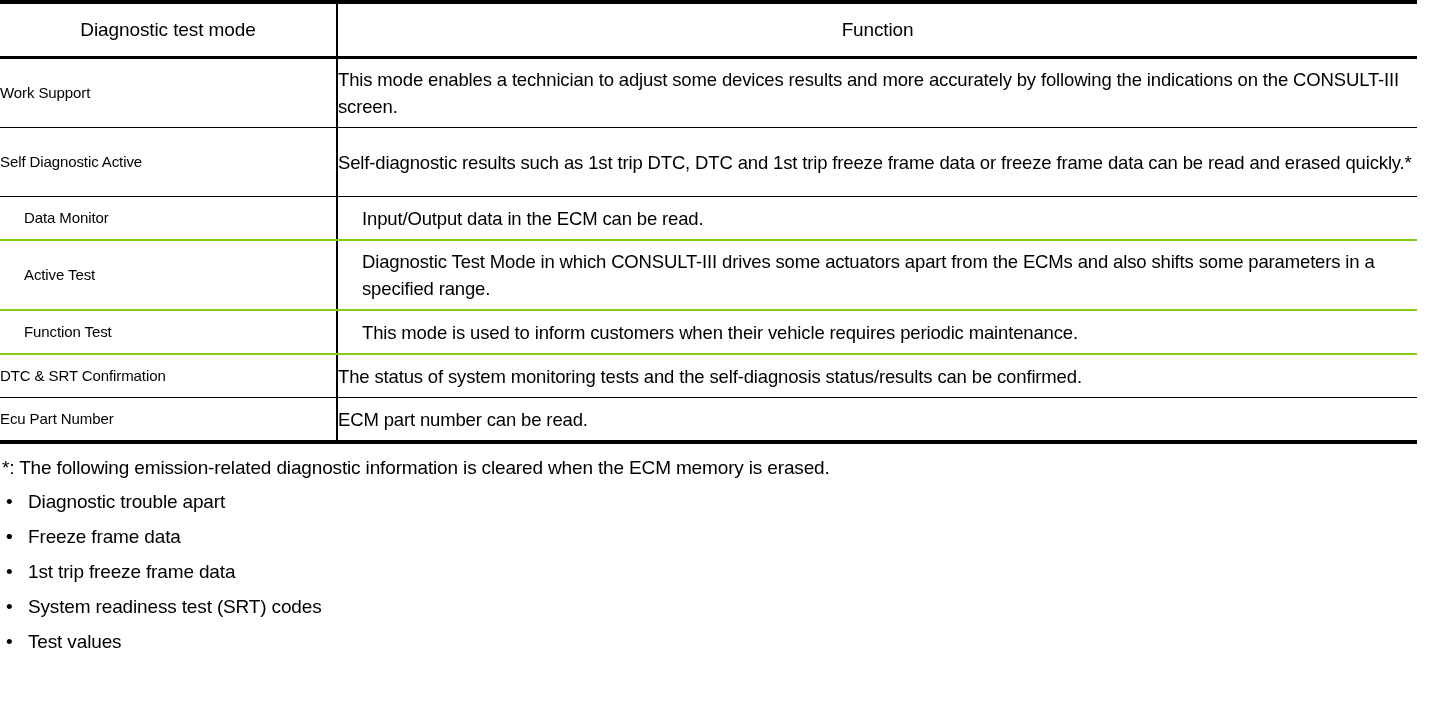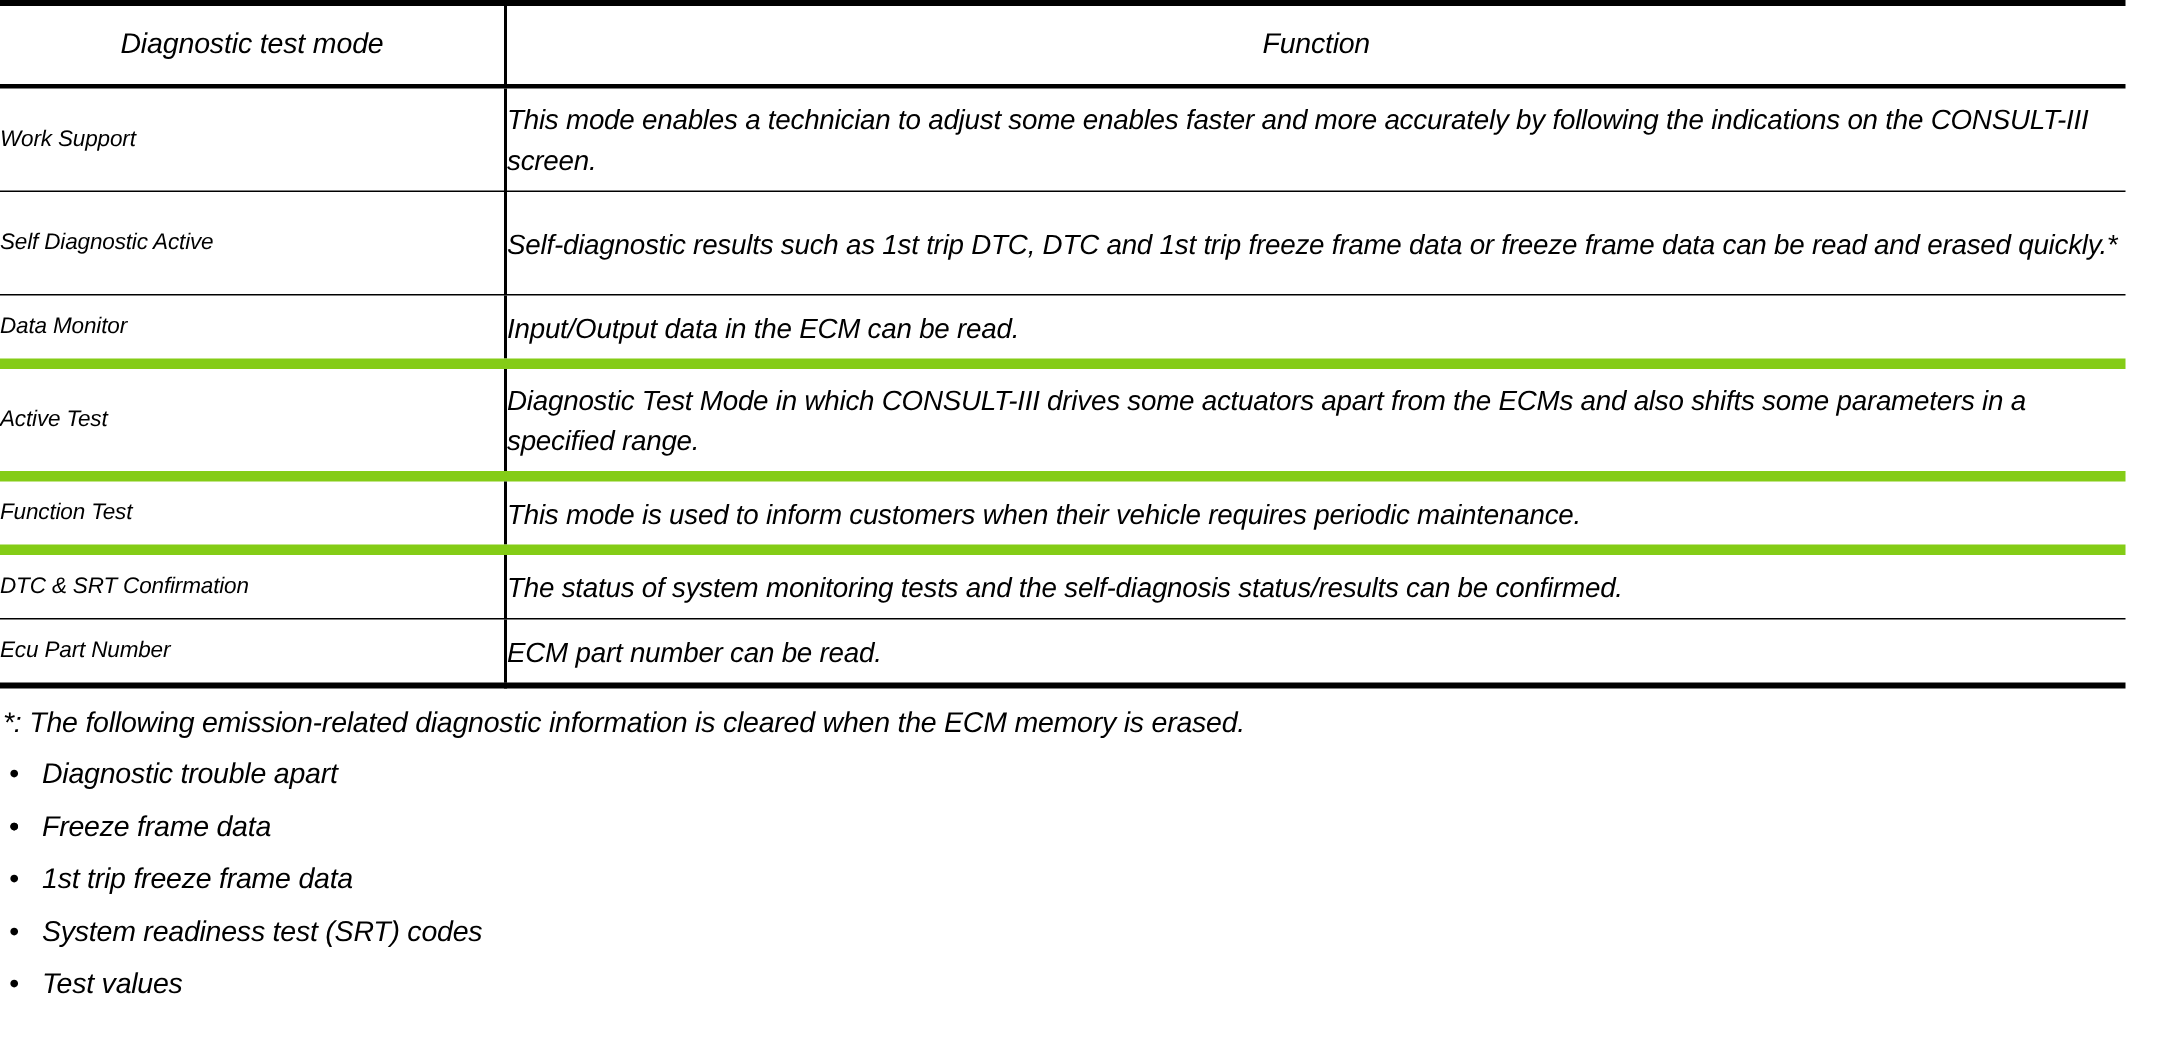--- a/index.html
+++ b/index.html
@@ -13,21 +13,20 @@
     height: 704px;
     font-family: "Liberation Sans", sans-serif;
     color: #000000;
     overflow: hidden;
   }
   .page {
     position: relative;
     width: 1440px;
     height: 704px;
     box-sizing: border-box;
-    font-style: italic;
   }
 
   
   .dtm-table {
     width: 1417px;
     margin: 0;
     border-collapse: collapse;
     table-layout: fixed;
     border-top: 4px solid #000;
     border-bottom: 4px solid #000;
@@ -66,21 +65,21 @@
   }
   tr.header-row th.cell-mode {
     padding: 4px 0;
   }
   tr.header-row th.cell-func {
     padding: 4px 0;
   }
 
   
   tr.body-row > * { border-bottom: 1.5px solid #000; }
-  tr.sep-thick > * { border-bottom: 7px solid #84cc16; }
+  tr.sep-thick > * { border-bottom: 2px solid #84cc16; padding-left: 24px; }
   tr.last-row > * { border-bottom: none; }
 
   tr.tall > * { height: 68px; }
   tr.short > * { height: 42px; }
 
   
   .footnote {
     margin: 12px 0 0 2px;
     font-size: 19px;
     line-height: 24px;
@@ -119,21 +118,21 @@
     </colgroup>
     <thead>
       <tr class="header-row">
         <th class="cell-mode">Diagnostic test mode</th>
         <th class="cell-func">Function</th>
       </tr>
     </thead>
     <tbody>
       <tr class="body-row tall">
         <td class="cell-mode">Work Support</td>
-        <td class="cell-func">This mode enables a technician to adjust some enables faster and more accurately by following the indications on the CONSULT-III screen.</td>
+        <td class="cell-func">This mode enables a technician to adjust some devices results and more accurately by following the indications on the CONSULT-III screen.</td>
       </tr>
       <tr class="body-row tall">
         <td class="cell-mode">Self Diagnostic Active</td>
         <td class="cell-func">Self-diagnostic results such as 1st trip DTC, DTC and 1st trip freeze frame data or freeze frame data can be read and erased quickly.*</td>
       </tr>
       <tr class="body-row short sep-thick">
         <td class="cell-mode">Data Monitor</td>
         <td class="cell-func">Input/Output data in the ECM can be read.</td>
       </tr>
       <tr class="body-row tall sep-thick">

